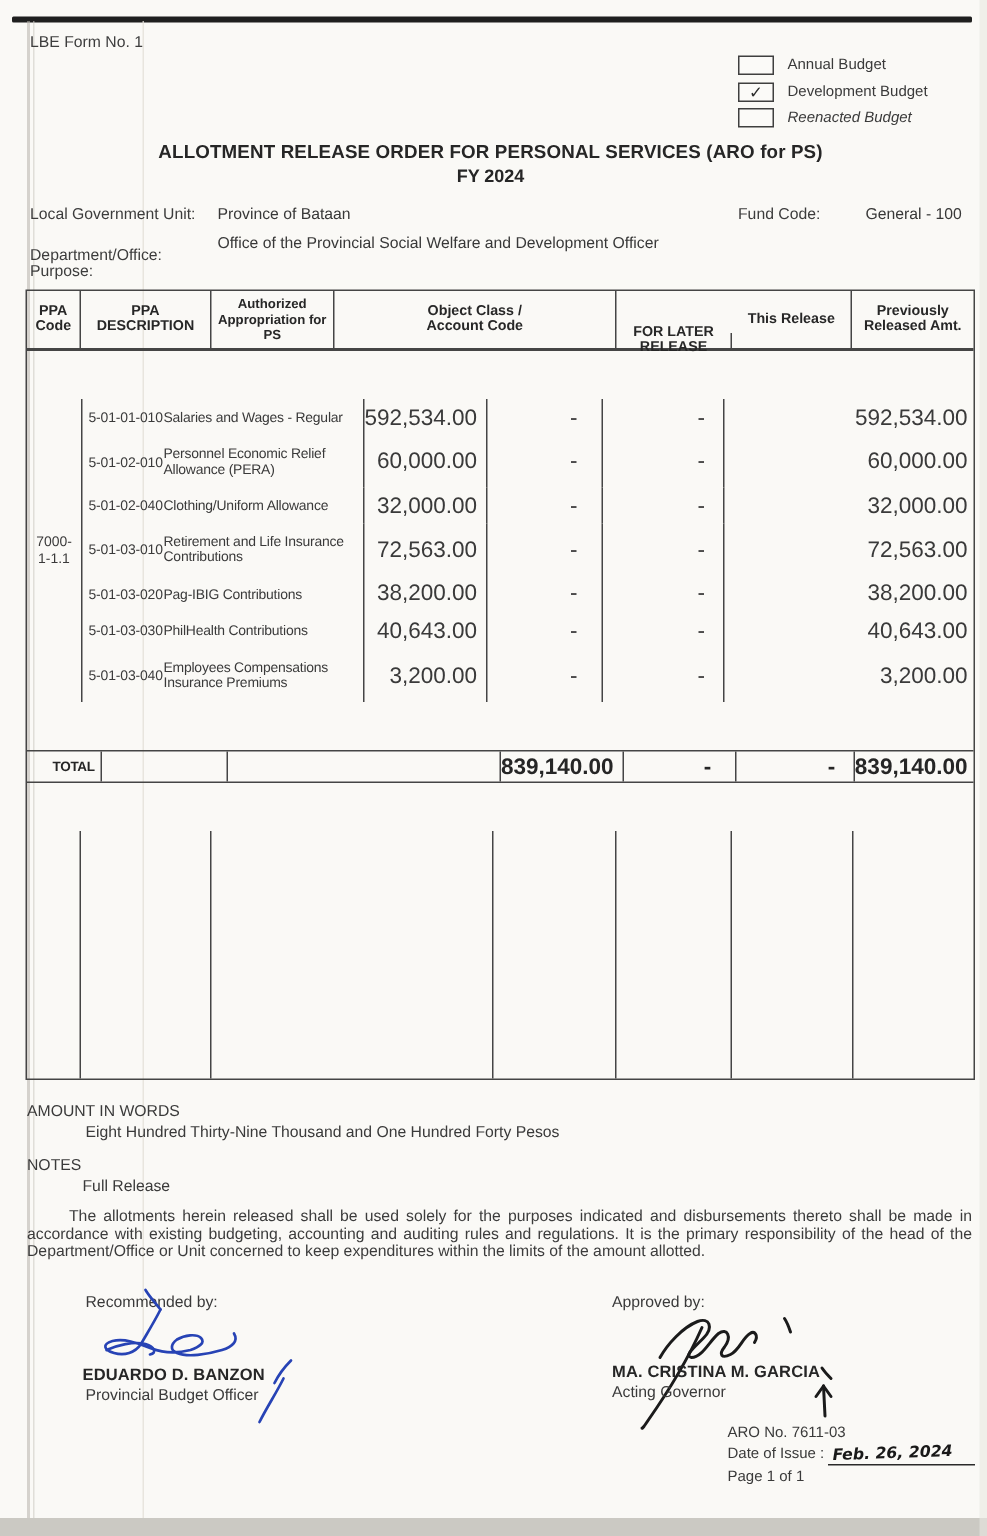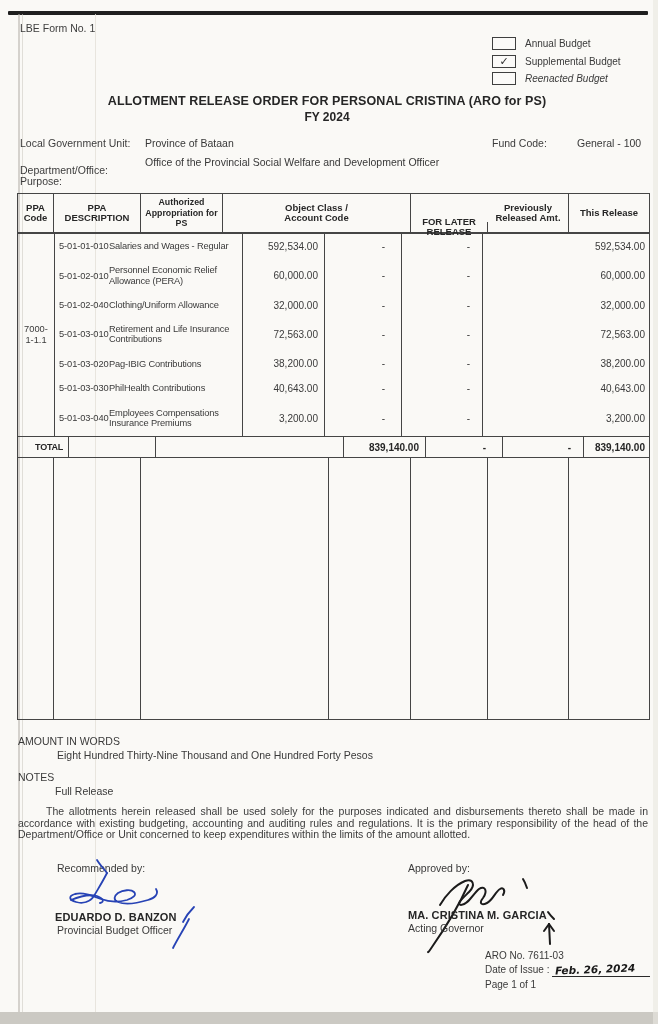--- a/index.html
+++ b/index.html
@@ -24,42 +24,42 @@
   .cb-reen{left:492px;top:72px;font-style:italic;}
 
   .title{left:17px;top:94px;width:620px;text-align:center;font-weight:bold;font-size:12.5px;color:#262626;letter-spacing:.1px;}
   .fy{left:17px;top:110px;width:620px;text-align:center;font-weight:bold;font-size:12px;color:#262626;}
 
   .lab{font-size:10.5px;color:#3c3c3c;}
   .val{font-size:10.5px;color:#383838;}
 
   
   .ar-table{left:17px;top:193px;width:633px;height:527px;border:1.6px solid #454545;box-sizing:border-box;
-            display:flex;flex-direction:column;background:transparent;}
+            display:flex;flex-direction:column;background:transparent;gap:32px;}
   .hrow{display:flex;height:40px;border-bottom:2px solid #454545;box-sizing:border-box;flex:none;}
   .hcell{display:flex;align-items:center;justify-content:center;text-align:center;
          font-weight:bold;color:#272727;font-size:9.5px;line-height:10.5px;white-space:pre-line;
          border-right:1px solid #454545;box-sizing:border-box;}
   .hcell:last-child{border-right:none;}
   .w1{width:36px;} .w2{width:87px;} .w3{width:188px;} .w4{width:82px;} .w5{width:77px;margin-top:28px;} .w6{width:81px;} .w7{width:82px;flex:1;}
   .h-auth{font-size:8.8px;}
 
   .tbody{display:flex;flex:1;min-height:0;}
   .ppacell{width:36px;border-right:1px solid #454545;box-sizing:border-box;display:flex;align-items:center;
            justify-content:center;text-align:center;font-size:9.3px;line-height:11px;color:#3a3a3a;padding:0 18px;}
   .desccell{width:87px;border-right:1px solid #454545;box-sizing:border-box;display:flex;align-items:center;
             justify-content:center;text-align:center;font-size:9.2px;line-height:11.5px;color:#3a3a3a;padding:0 3px;}
   .rows{display:flex;flex-direction:column;flex:1;}
   .irow{display:flex;box-sizing:border-box;}
   .codecell{width:54px;display:flex;align-items:center;padding-left:4px;box-sizing:border-box;
             font-size:9.3px;color:#3a3a3a;letter-spacing:-.1px;}
   .namecell{width:134px;display:flex;align-items:center;border-right:1px solid #454545;box-sizing:border-box;
             font-size:9.3px;line-height:10.5px;color:#3a3a3a;letter-spacing:-.15px;padding-right:3px;}
   .num{display:flex;align-items:center;justify-content:flex-end;border-right:1px solid #454545;
-       box-sizing:border-box;font-size:10px;color:#3a3a3a;}
+       box-sizing:border-box;font-size:15px;color:#3a3a3a;}
   .c-auth{width:82px;padding-right:6px;}
   .c-later{width:77px;padding-right:16px;}
   .c-prev{width:81px;padding-right:12px;}
   .c-rel{width:82px;padding-right:4px;border-right:none;flex:1;}
 
   .trow{display:flex;height:22px;flex:none;border-top:1.8px solid #454545;border-bottom:1.8px solid #454545;box-sizing:border-box;}
   .tcell{border-right:1px solid #454545;box-sizing:border-box;display:flex;align-items:center;}
   .tlabel{width:36px;font-weight:bold;font-size:9px;color:#262626;padding-left:2px;letter-spacing:-.2px;margin-left:15px;}
   .tb{font-weight:bold;color:#262626;}
   .erow{display:flex;flex:1;}
@@ -93,28 +93,28 @@
   <div class="abs form-no">LBE Form No. 1</div>
 
   <div class="abs cbrow cb-annual">
     <span class="cbbox"></span>
     <span class="cblabel">Annual Budget</span>
   </div>
   <div class="abs cbrow cb-supp">
     <span class="cbbox">
         <span>✓</span>
       </span>
-    <span class="cblabel">Supplemental Budget</span>
+    <span class="cblabel">Development Budget</span>
   </div>
   <div class="abs cbrow cb-reen">
     <span class="cbbox"></span>
     <span class="cblabel">Reenacted Budget</span>
   </div>
 
-  <div class="abs title">ALLOTMENT RELEASE ORDER FOR PERSONAL CRISTINA (ARO for PS)</div>
+  <div class="abs title">ALLOTMENT RELEASE ORDER FOR PERSONAL SERVICES (ARO for PS)</div>
   <div class="abs fy">FY 2024</div>
 
   <div class="abs lab" style="left:20px;top:137px;">Local Government Unit:</div>
   <div class="abs val" style="left:145px;top:137px;">Province of Bataan</div>
   <div class="abs lab" style="left:492px;top:137px;">Fund Code:</div>
   <div class="abs val" style="left:577px;top:137px;">General - 100</div>
 
   <div class="abs lab" style="left:20px;top:164px;">Department/Office:</div>
   <div class="abs val" style="left:145px;top:156px;">Office of the Provincial Social Welfare and Development Officer</div>
 
@@ -126,23 +126,23 @@
 Code</div>
       <div class="hcell w2">PPA
 DESCRIPTION</div>
       <div class="hcell w4 h-auth">Authorized
 Appropriation for
 PS</div>
       <div class="hcell w3">Object Class /
 Account Code</div>
       <div class="hcell w5">FOR LATER
 RELEASE</div>
+      <div class="hcell w7">This Release</div>
       <div class="hcell w6">Previously
 Released Amt.</div>
-      <div class="hcell w7">This Release</div>
     </div>
 
     <div class="tbody" style="height:202px;flex:none;">
       <div class="ppacell">7000-1-1.1</div>
       <div class="rows">
 
         <div class="irow" style="flex:24;">
           <div class="codecell">5-01-01-010</div>
           <div class="namecell">Salaries and Wages - Regular</div>
           <div class="num c-auth">592,534.00</div>

